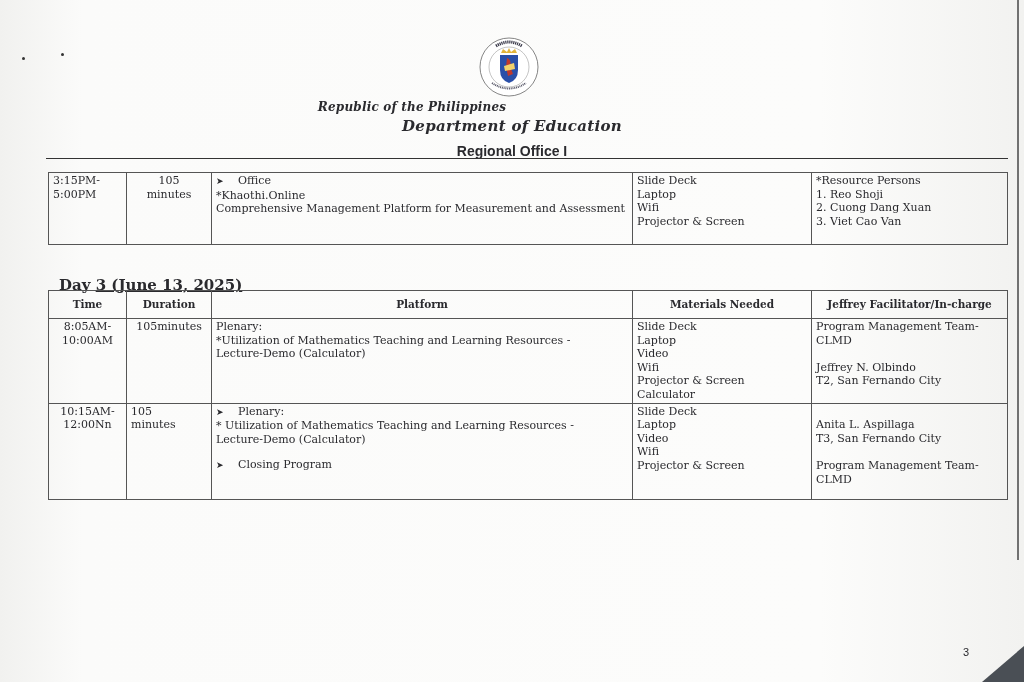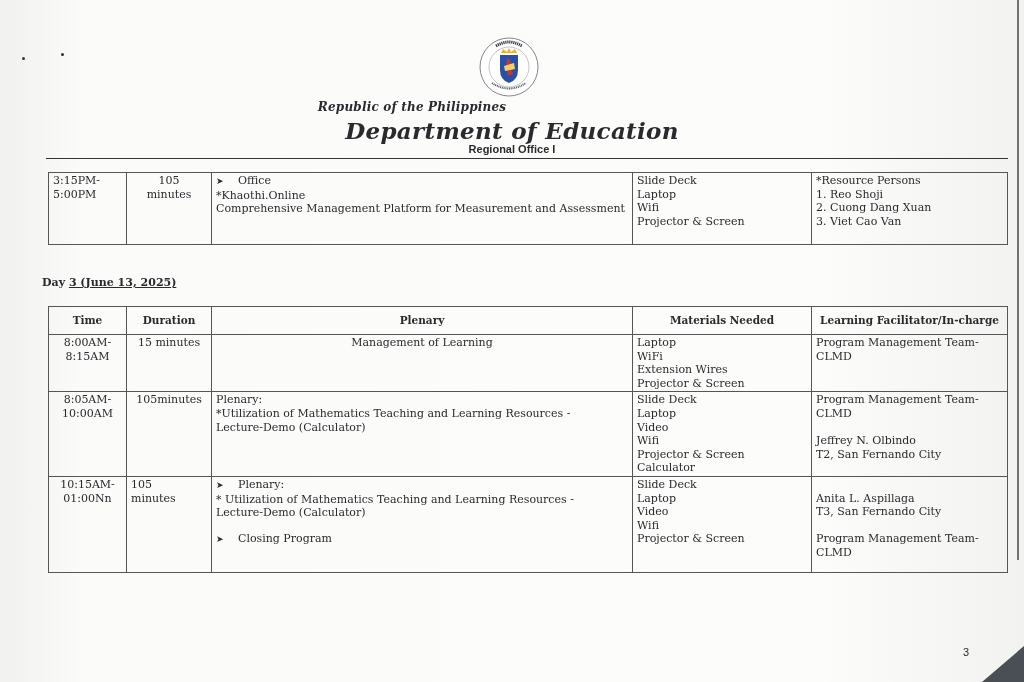--- a/index.html
+++ b/index.html
@@ -25,45 +25,45 @@
   .logo {
     position: absolute; left: 478px; top: 36px; width: 62px; height: 62px;
   }
   .republic {
     position: absolute; left: 0; width: 824px; top: 100px; text-align: center;
     font-family: "DejaVu Serif", serif; font-weight: bold; font-size: 12px;
     letter-spacing: .2px; font-style: italic;
   }
   .deped {
     position: absolute; left: 0; width: 1024px; top: 117px; text-align: center;
-    font-family: "DejaVu Serif", serif; font-weight: bold; font-size: 23px;
+    font-family: "DejaVu Serif", serif; font-weight: bold; font-size: 15px;
     font-style: italic; letter-spacing: .3px;
   }
   .region {
     position: absolute; left: 0; width: 1024px; top: 143px; text-align: center;
-    font-family: "Liberation Sans", sans-serif; font-weight: bold; font-size: 11px;
+    font-family: "Liberation Sans", sans-serif; font-weight: bold; font-size: 14px;
   }
   .rule {
     position: absolute; left: 46px; top: 158px; width: 962px; height: 1px; background: #333;
   }
 
   table { border-collapse: collapse; position: absolute; table-layout: fixed; }
   td, th {
     border: 1px solid #555; vertical-align: top; font-size: 11px; line-height: 13.6px;
     padding: 1px 4px; font-family: "DejaVu Serif", serif; font-weight: normal;
   }
   th { font-weight: bold; text-align: center; vertical-align: middle; font-size: 10.5px; }
   .c { text-align: center; }
   .ml { white-space: pre-line; }
 
   #t1 { left: 48px; top: 172px; width: 959px; }
-  #t2 { left: 48px; top: 306px; width: 959px; }
+  #t2 { left: 48px; top: 290px; width: 959px; }
 
   .day-title {
-    position: absolute; left: 42px; top: 276px; font-weight: bold; font-size: 11px;
+    position: absolute; left: 59px; top: 276px; font-weight: bold; font-size: 15px;
   }
   .day-title .u { text-decoration: underline; }
   .arrow { display: inline-block; width: 22px; font-size: 9px; }
   .gap { height: 12px; }
   .page-num {
     position: absolute; left: 963px; top: 646px; font-family: "Liberation Sans", sans-serif;
     font-size: 11px;
   }
 </style>
 </head>
@@ -129,35 +129,23 @@
       <col style="width:78px">
         <col style="width:85px">
         <col style="width:421px">
         <col style="width:179px">
         <col style="width:196px">
     </colgroup>
     <tbody>
         <tr style="height:28px">
       <th>Time</th>
       <th>Duration</th>
-      <th>Plenary</th>
+      <th>Platform</th>
       <th>Materials Needed</th>
-      <th>Learning Facilitator/In-charge</th>
-    </tr>
-    <tr style="height:54px">
-      <td class="ml c">8:00AM-
-8:15AM</td>
-      <td class="c">15 minutes</td>
-      <td class="c">Management of Learning</td>
-      <td class="ml">Laptop
-WiFi
-Extension Wires
-Projector &amp; Screen</td>
-      <td class="ml">Program Management Team-
-CLMD</td>
+      <th>Jeffrey Facilitator/In-charge</th>
     </tr>
     <tr style="height:81px">
       <td class="ml c">8:05AM-
 10:00AM</td>
       <td class="c">105minutes</td>
       <td class="ml">Plenary:
 *Utilization of Mathematics Teaching and Learning Resources -
 Lecture-Demo (Calculator)</td>
       <td class="ml">Slide Deck
 Laptop
@@ -166,21 +154,21 @@
 Projector &amp; Screen
 Calculator</td>
       <td class="ml">Program Management Team-
 CLMD
 
 Jeffrey N. Olbindo
 T2, San Fernando City</td>
     </tr>
     <tr style="height:96px">
       <td class="ml c">10:15AM-
-01:00Nn</td>
+12:00Nn</td>
       <td class="ml">105
 minutes</td>
       <td>
         <div><span class="arrow">➤</span><span>Plenary:</span></div>
         <div class="ml">* Utilization of Mathematics Teaching and Learning Resources -
 Lecture-Demo (Calculator)</div>
         <div class="gap"></div>
         <div><span class="arrow">➤</span><span>Closing Program</span></div>
       </td>
       <td class="ml">Slide Deck

